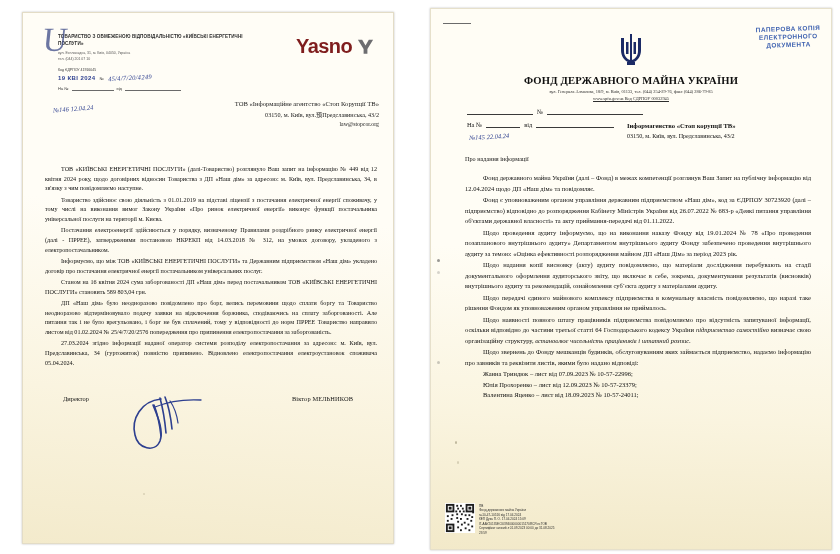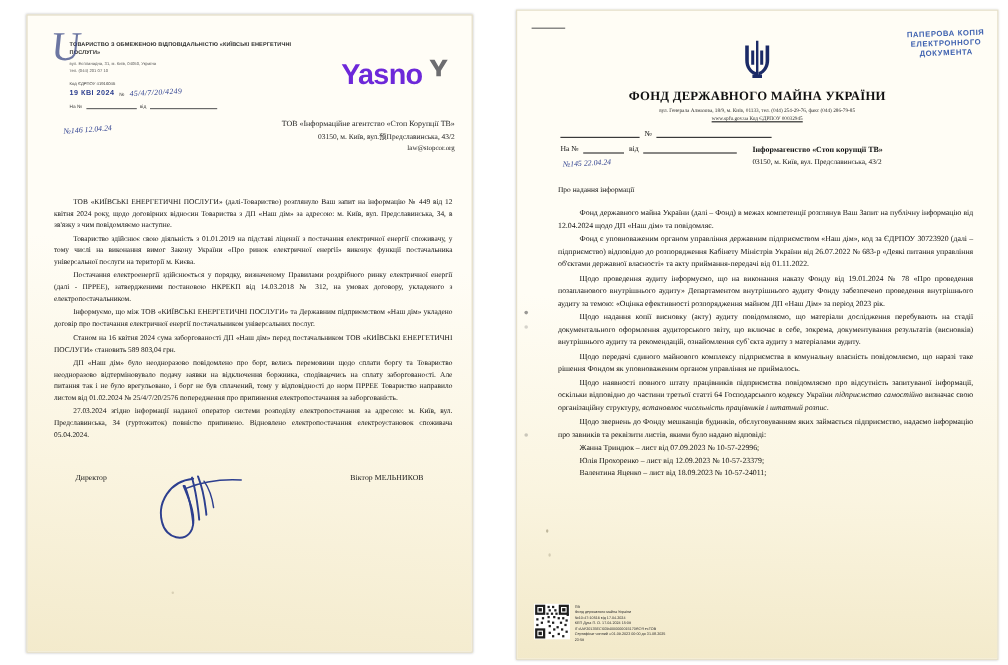--- a/index.html
+++ b/index.html
@@ -96,23 +96,22 @@
     font-family: "Liberation Serif", serif; font-style: italic;
     font-size: 6.5px; color: #2d3f8f; transform: rotate(-4deg);
   }
 
   .yasno {
     position: absolute; right: 18px; top: 22px;
     display: flex; align-items: center; gap: 4px;
   }
   .yasno-word {
     font-family: "Liberation Sans", sans-serif;
-    font-size: 24px; font-weight: bold; letter-spacing: -.6px;
-    color: #6d28d9;
-    margin-top: 14px;
+    font-size: 20px; font-weight: bold; letter-spacing: -.6px;
+    color: #7f1d1d;
   }
   .yasno-mark { width: 19px; height: 19px; display: block; }
 
   .addr-block {
     position: absolute; right: 14px; top: 86px;
     width: 228px; text-align: right;
     font-size: 6.6px; color: #1c1c1c; line-height: 1.65;
   }
   .addr-block .ln2 { font-size: 6.2px; }
   .addr-block .ln3 { font-size: 5.8px; }

